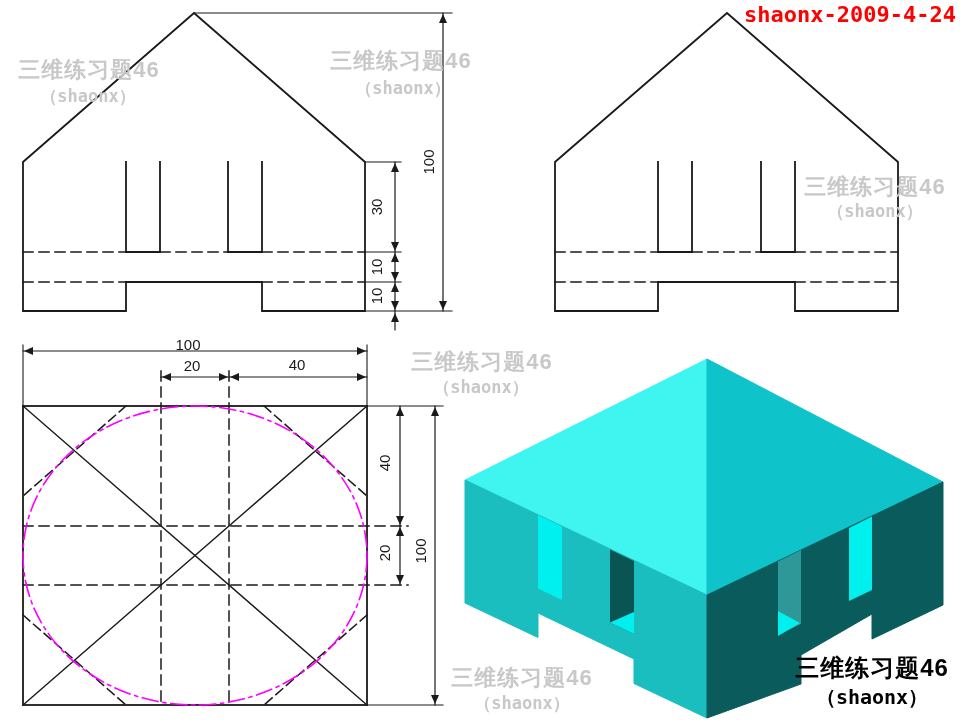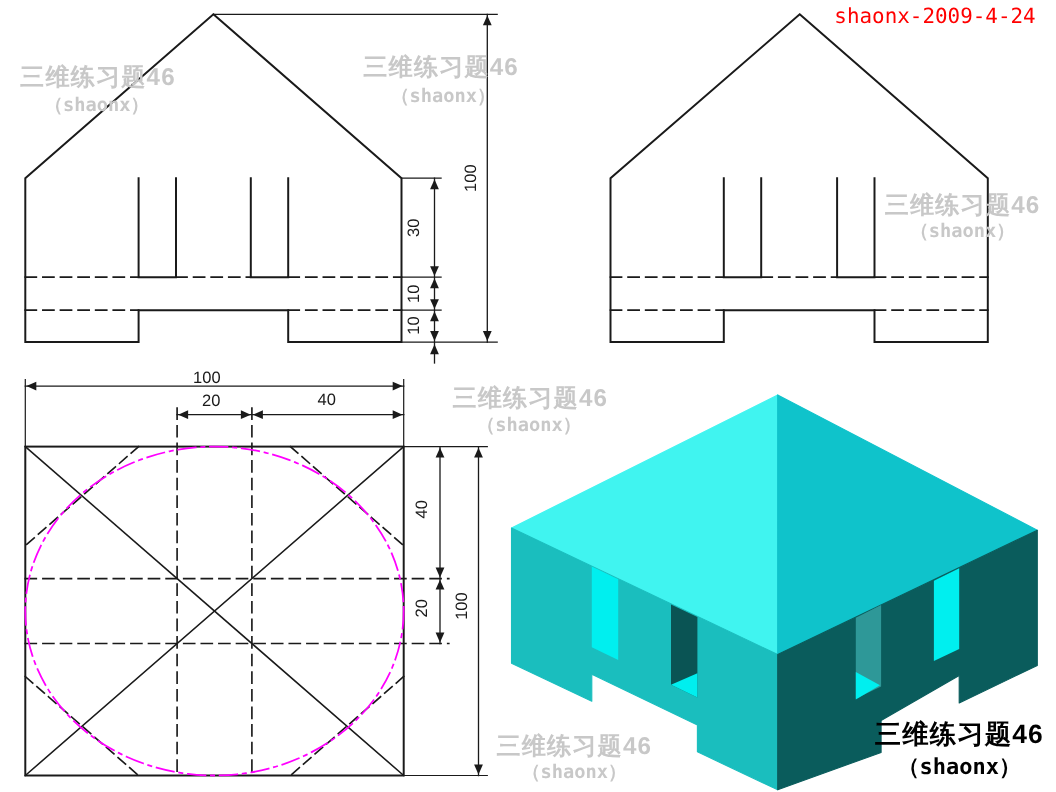--- a/index.html
+++ b/index.html
@@ -4,21 +4,21 @@
 <style>
   html,body{margin:0;padding:0;background:#ffffff;}
   .canvas{position:relative;width:960px;height:720px;background:#ffffff;overflow:hidden;
           font-family:"Liberation Sans",sans-serif;}
   .lw{position:absolute;left:0;top:0;}
   .txt{position:absolute;transform:translate(-50%,-50%);white-space:nowrap;line-height:1;}
   .txt.rot{transform:translate(-50%,-50%) rotate(-90deg);}
   .dim{font-size:15px;color:#1a1a1a;letter-spacing:0px;}
   .wm1{font-size:22px;font-weight:bold;color:#c8c8c8;letter-spacing:1px;}
   .wm2{font-size:17px;font-weight:bold;color:#c8c8c8;font-family:"DejaVu Sans Mono",monospace;}
-  .stamp{font-size:19px;font-weight:normal;color:#ff0000;font-family:"DejaVu Sans Mono",monospace;}
+  .stamp{font-size:22px;font-weight:bold;color:#ff0000;font-family:"DejaVu Sans Mono",monospace;}
   .tb1{font-size:24px;font-weight:bold;color:#000000;letter-spacing:1px;}
   .tb2{font-size:20px;font-weight:bold;color:#000000;font-family:"DejaVu Sans Mono",monospace;}
 </style>
 </head>
 <body>
 
 <div class="canvas">
 
   <svg class="lw" width="960" height="720" viewBox="0 0 960 720">
 

